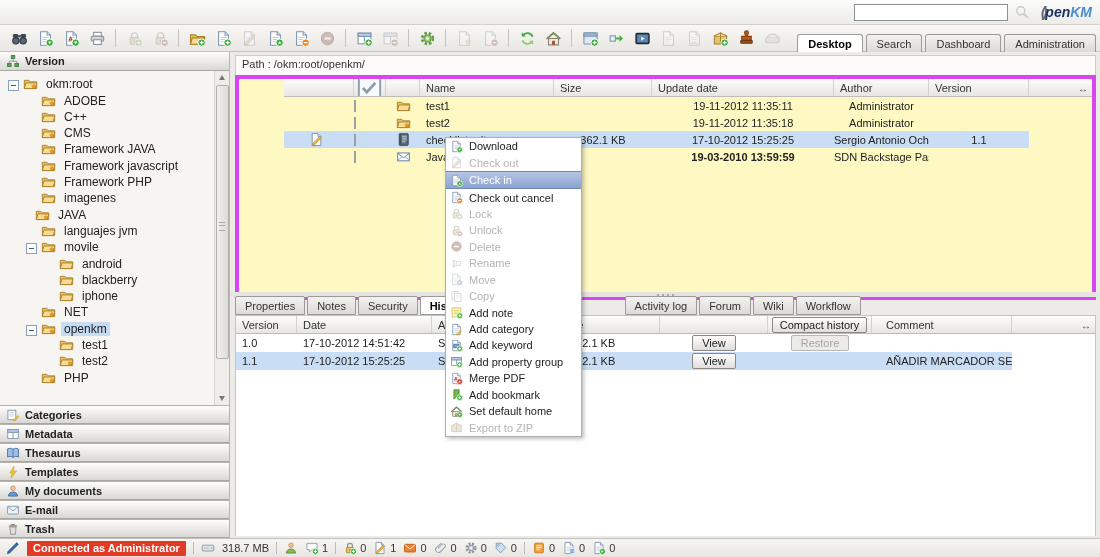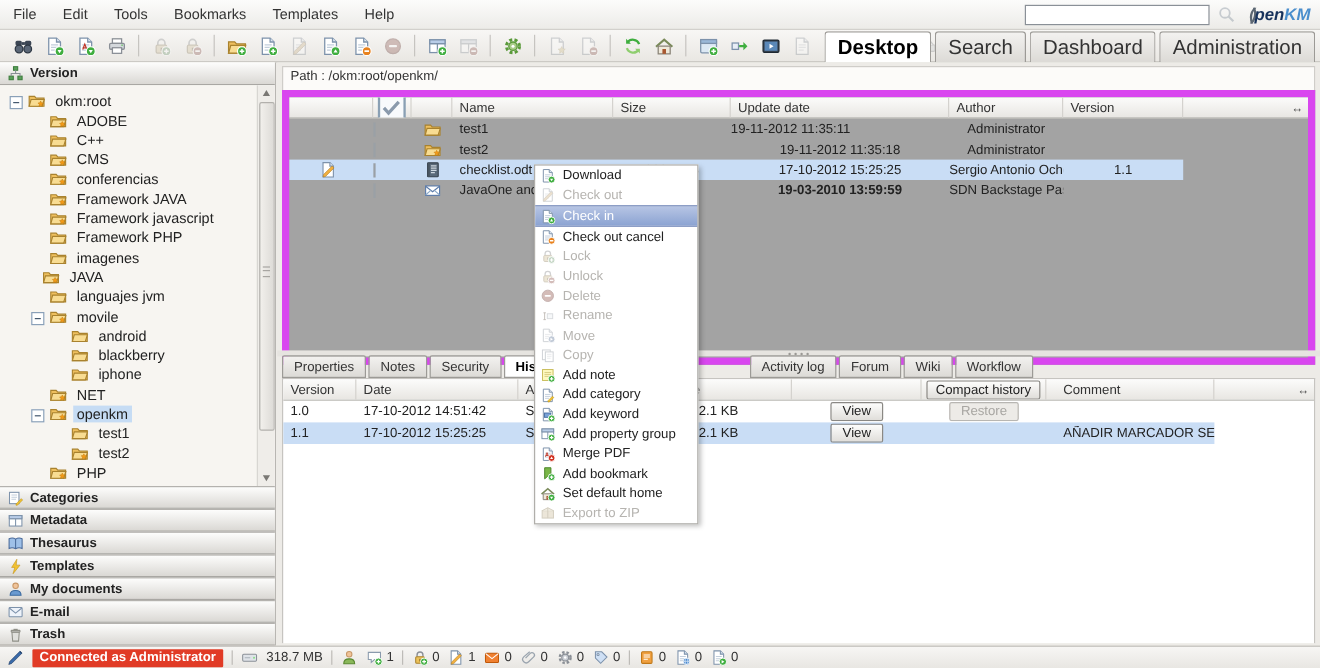--- a/index.html
+++ b/index.html
@@ -15,21 +15,21 @@
   .lg2{color:#17325c;}
   .lg3{color:#4a8ecc;}
   
   #toolbar{position:absolute;left:0;top:25px;width:1100px;height:27px;background:linear-gradient(#f8f7f5,#e9e7e3);border-bottom:1px solid #c4c2be;box-sizing:border-box;display:flex;align-items:center;padding-left:6px;}
   .tbtn{width:26px;height:24px;display:flex;align-items:center;justify-content:center;border-radius:2px;}
   .tbtn svg{width:17px;height:17px;}
   .tbtn.disabled{opacity:.35;filter:grayscale(65%);}
   .tsep{width:1px;height:18px;background:#c6c4c0;margin:0 5px;flex:none;}
   
   #main-tabs{position:absolute;right:4px;top:33px;height:19px;display:flex;align-items:flex-end;}
-  .mtab{font-size:17px;padding:3px 10px 2px 10px;background:linear-gradient(#f3f2f0,#dcdad6);border:1px solid #9c9a96;border-bottom:none;border-radius:3px 3px 0 0;margin-left:3px;color:#333;}
+  .mtab{font-size:11px;padding:3px 10px 2px 10px;background:linear-gradient(#f3f2f0,#dcdad6);border:1px solid #9c9a96;border-bottom:none;border-radius:3px 3px 0 0;margin-left:3px;color:#333;}
   .mtab.active{background:#fff;font-weight:bold;color:#000;}
   
   #sidebar{position:absolute;left:0;top:52px;width:230px;height:486px;background:#f5f3ef;border-right:1px solid #b8b6b2;box-sizing:border-box;}
   .stack-header{height:19px;background:linear-gradient(#fdfdfc,#dad8d4);border-top:1px solid #b4b2ae;border-bottom:1px solid #a9a7a3;display:flex;align-items:center;gap:5px;font-size:11px;font-weight:bold;color:#222;padding-left:6px;box-sizing:border-box;}
   .stack-header svg{width:14px;height:14px;}
   #tree{position:relative;height:334px;overflow:hidden;background:#f7f5f1;}
   #tree-rows{position:absolute;left:0;top:4px;right:16px;}
   .trow{height:16.3px;display:flex;align-items:flex-end;font-size:12px;white-space:nowrap;}
   .trow svg{width:15px;height:15px;margin-right:5px;flex:none;}
   .expander{width:9px;height:9px;border:1px solid #8aa0b8;background:#fff;margin-right:4px;position:relative;flex:none;box-sizing:content-box;}
@@ -42,21 +42,21 @@
   .sb-arrow.up{top:0;}
   .sb-arrow.down{bottom:0;}
   .tri-up{width:0;height:0;border-left:3.5px solid transparent;border-right:3.5px solid transparent;border-bottom:5px solid #7a7874;}
   .tri-down{width:0;height:0;border-left:3.5px solid transparent;border-right:3.5px solid transparent;border-top:5px solid #7a7874;}
   #tree-thumb{position:absolute;left:1px;top:14px;width:11px;height:272px;background:linear-gradient(90deg,#f2f0ec,#dddbd7);border:1px solid #b2b0ac;border-radius:2px;}
   #tree-thumb .grip{position:absolute;left:2px;top:50%;width:6px;height:7px;border-top:1px solid #a8a6a2;border-bottom:1px solid #a8a6a2;}
   #tree-thumb .grip::after{content:"";position:absolute;left:0;top:2px;width:6px;height:1px;background:#a8a6a2;}
   
   #main{position:absolute;left:231px;top:52px;width:869px;height:486px;background:#edebe7;}
   #pathbar{position:absolute;left:4px;top:3px;right:4px;height:16px;background:#fcfbf9;border:1px solid #cfcdc9;font-size:11px;color:#333;padding:2px 6px;box-sizing:content-box;}
-  #ftable{position:absolute;left:4px;top:23px;right:4px;height:217px;background:#a3a3a3;border:6px solid #d946ef;overflow:hidden;}
+  #ftable{position:absolute;left:4px;top:23px;right:4px;height:217px;background:#fef9c3;border:4px solid #d946ef;overflow:hidden;padding-left:45px;}
   .thead{display:flex;height:18px;background:linear-gradient(#fcfcfb,#e8e6e2);border-bottom:1px solid #bfbdb9;box-sizing:border-box;}
   .th{font-size:11px;color:#333;padding:3px 0 0 6px;border-right:1px solid #d4d2ce;box-sizing:border-box;overflow:hidden;white-space:nowrap;flex:none;}
   .th.fill{flex:1;border-right:none;}
   .th.cicon{display:flex;align-items:center;justify-content:center;padding:0;}
   .resize-btn{position:absolute;top:2px;right:2px;width:14px;height:14px;font-size:10px;font-weight:bold;color:#444;display:flex;align-items:center;justify-content:center;}
   .resize-btn::after{content:"\2194";}
   .frow{display:flex;height:17px;width:745px;align-items:center;font-size:11px;}
   .frow.selected{background:#c9ddf5;}
   .fcell{flex:none;overflow:hidden;white-space:nowrap;box-sizing:border-box;}
   .fcell svg{width:15px;height:15px;margin:0 auto;}
@@ -85,21 +85,20 @@
   #statusbar svg{width:14px;height:14px;}
   .sb-badge{background:#e13b26;color:#fff;font-weight:bold;padding:1px 6px 2px 6px;border-radius:1px;}
   .sb-sep{width:1px;height:12px;background:#bdbbb7;}
   .sb-item{display:flex;align-items:center;gap:3px;}
 </style>
 </head>
 <body>
 
 <div id="app">
   <div id="menubar">
-    <div id="menu-items"><span class="menu-item">File</span><span class="menu-item">Edit</span><span class="menu-item">Tools</span><span class="menu-item">Bookmarks</span><span class="menu-item">Templates</span><span class="menu-item">Help</span></div>
     <input id="search-input" value="" style="">
     <span id="search-btn">
         <svg class="ic" viewBox="0 0 16 16">
           <circle cx="6.8" cy="6.8" r="4" fill="none" stroke="#9aa4ae" stroke-width="1.5"></circle>
           <path d="M9.8 9.8l4 4" stroke="#9aa4ae" stroke-width="1.8"></path>
         </svg>
       </span>
     <span id="logo"><span class="lg1">()</span><span class="lg2">pen</span><span class="lg3">KM</span></span>
   </div>
   <div id="toolbar">
@@ -386,29 +385,20 @@
             </svg>
             <span class="tlabel">CMS</span>
           </div>
           <div class="trow" style="padding-left: 26px;">
             <span class="expspace"></span>
             <svg class="ic" viewBox="0 0 16 16">
               <path d="M1.4 4.6h4.8l1.4 1.6h7v7.2H1.4z" fill="#eebf5e" stroke="#a9822e"></path>
               <path d="M3.1 7.4h11.7l-1.9 6H1.4z" fill="#f8dc92" stroke="#a9822e"></path>
               <path d="M11.6 8.7l.8 1.5 1.7.3-1.2 1.2.3 1.7-1.6-.8-1.5.8.3-1.7-1.2-1.2 1.7-.3z" fill="#f29a18" stroke="#c07708" stroke-width="0.4"></path>
             </svg>
-            <span class="tlabel">conferencias</span>
-          </div>
-          <div class="trow" style="padding-left: 26px;">
-            <span class="expspace"></span>
-            <svg class="ic" viewBox="0 0 16 16">
-              <path d="M1.4 4.6h4.8l1.4 1.6h7v7.2H1.4z" fill="#eebf5e" stroke="#a9822e"></path>
-              <path d="M3.1 7.4h11.7l-1.9 6H1.4z" fill="#f8dc92" stroke="#a9822e"></path>
-              <path d="M11.6 8.7l.8 1.5 1.7.3-1.2 1.2.3 1.7-1.6-.8-1.5.8.3-1.7-1.2-1.2 1.7-.3z" fill="#f29a18" stroke="#c07708" stroke-width="0.4"></path>
-            </svg>
             <span class="tlabel">Framework JAVA</span>
           </div>
           <div class="trow" style="padding-left: 26px;">
             <span class="expspace"></span>
             <svg class="ic" viewBox="0 0 16 16">
               <path d="M1.4 4.6h4.8l1.4 1.6h7v7.2H1.4z" fill="#eebf5e" stroke="#a9822e"></path>
               <path d="M3.1 7.4h11.7l-1.9 6H1.4z" fill="#f8dc92" stroke="#a9822e"></path>
               <path d="M11.6 8.7l.8 1.5 1.7.3-1.2 1.2.3 1.7-1.6-.8-1.5.8.3-1.7-1.2-1.2 1.7-.3z" fill="#f29a18" stroke="#c07708" stroke-width="0.4"></path>
             </svg>
             <span class="tlabel">Framework javascript</span>
@@ -619,21 +609,21 @@
             <div class="fcell" style="width:70px;display:flex;justify-content:flex-end;padding-right:5px;"></div>
             <div class="fcell" style="width:32px;"><span class="cb"></span></div>
             <div class="fcell" style="width:34px;">
               <svg class="ic" viewBox="0 0 16 16">
                 <path d="M1.4 4.6h4.8l1.4 1.6h7v7.2H1.4z" fill="#eebf5e" stroke="#a9822e"></path>
                 <path d="M3.1 7.4h11.7l-1.9 6H1.4z" fill="#f8dc92" stroke="#a9822e"></path>
               </svg>
             </div>
             <div class="fcell" style="width:134px;padding-left:6px;">test1</div>
             <div class="fcell" style="width:98px;text-align:center;"></div>
-            <div class="fcell" style="width:182px;">19-11-2012 11:35:11</div>
+            <div class="fcell" style="width:182px;text-align:center;">19-11-2012 11:35:11</div>
             <div class="fcell" style="width:95px;text-align:center;">Administrator</div>
             <div class="fcell" style="width:100px;text-align:center;"></div>
           </div>
           <div class="frow">
             <div class="fcell" style="width:70px;display:flex;justify-content:flex-end;padding-right:5px;"></div>
             <div class="fcell" style="width:32px;"><span class="cb"></span></div>
             <div class="fcell" style="width:34px;">
               <svg class="ic" viewBox="0 0 16 16">
                 <path d="M1.4 4.6h4.8l1.4 1.6h7v7.2H1.4z" fill="#eebf5e" stroke="#a9822e"></path>
                 <path d="M3.1 7.4h11.7l-1.9 6H1.4z" fill="#f8dc92" stroke="#a9822e"></path>

